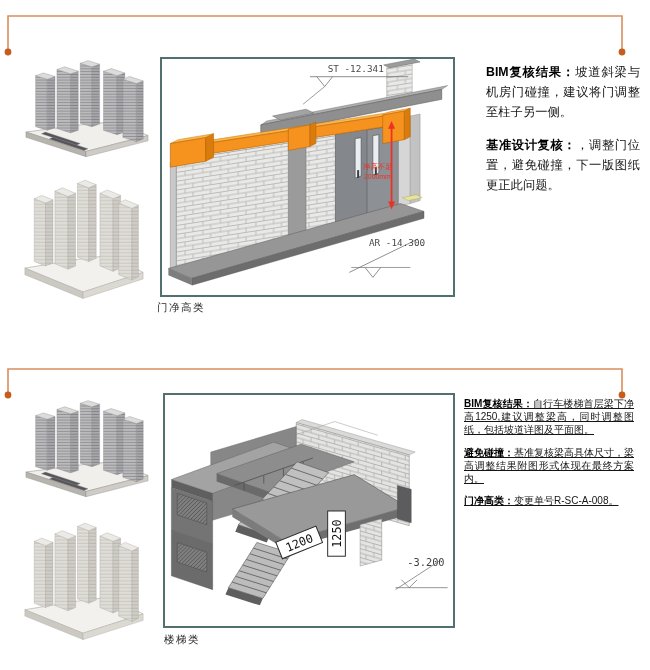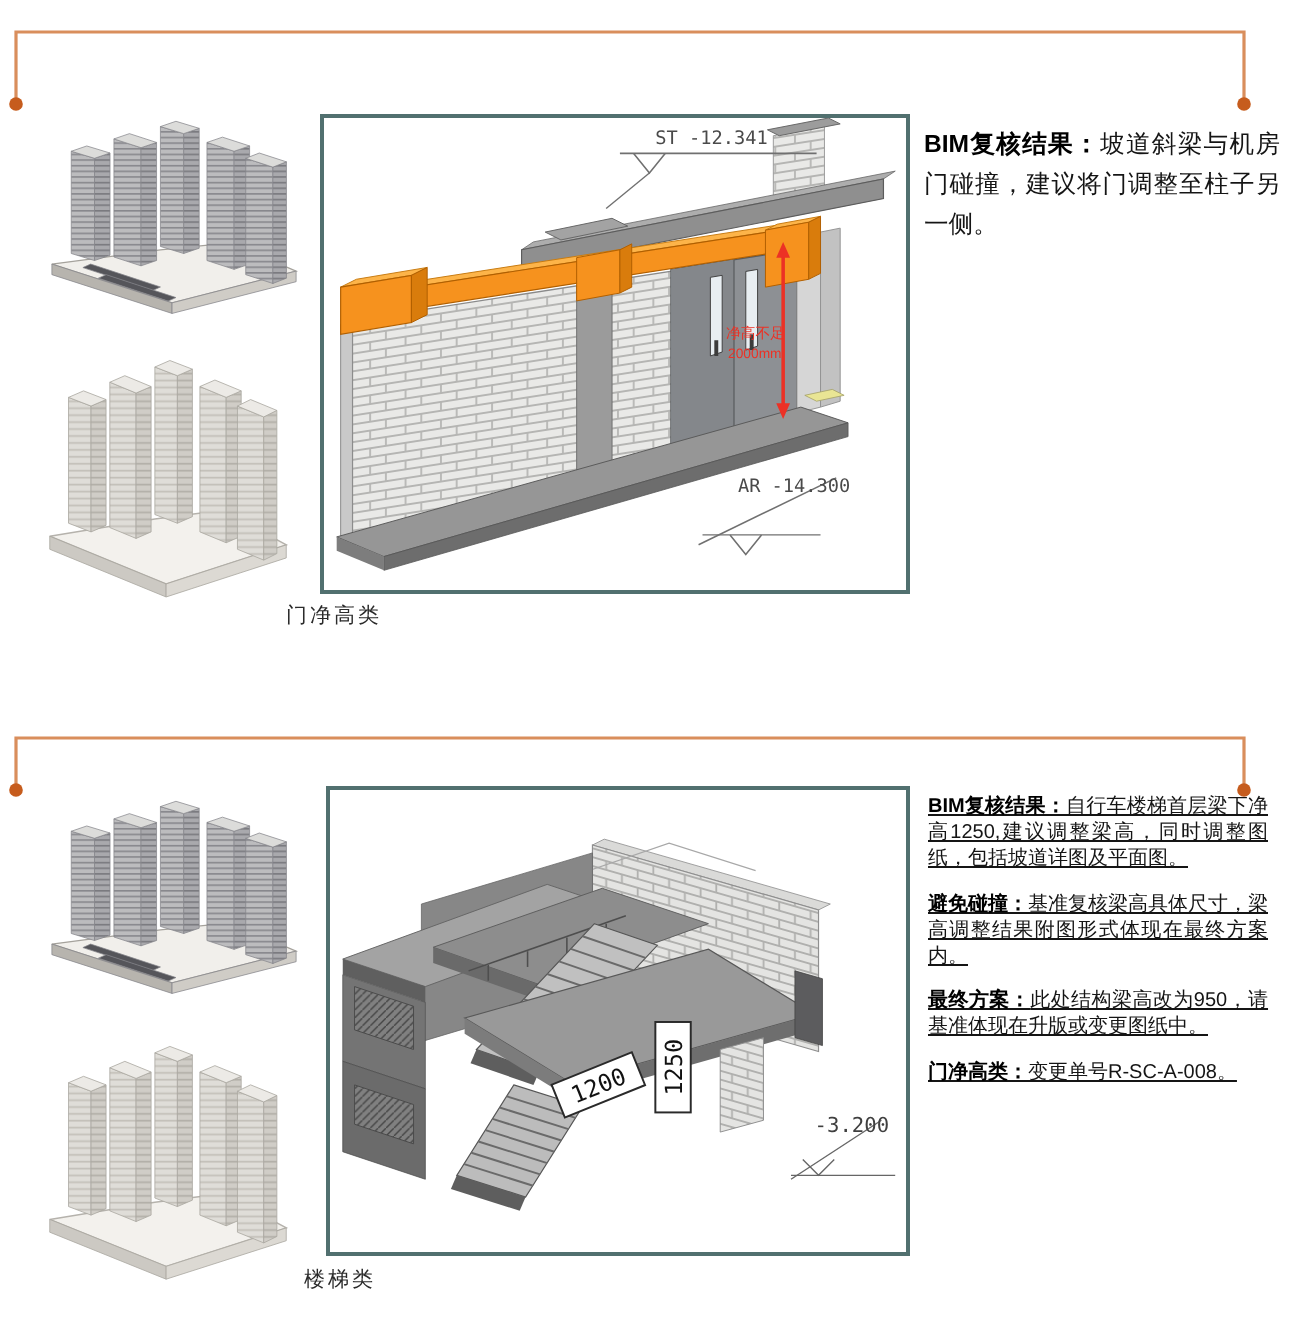--- a/index.html
+++ b/index.html
@@ -5,21 +5,21 @@
   html,body{margin:0;padding:0;background:#ffffff;}
   .page{position:relative;width:650px;height:670px;background:#ffffff;
         font-family:"Liberation Sans",sans-serif;overflow:hidden;}
   .abs{position:absolute;}
   .frame{position:absolute;border:2px solid #51706f;background:#ffffff;box-sizing:border-box;}
   .cat-label{position:absolute;font-size:10.5px;color:#2b2b2b;letter-spacing:1.5px;}
   .notes{position:absolute;color:#151515;}
   .notes p{margin:0;text-align:justify;}
   .notes b{color:#000;font-weight:700;}
   .n1{font-size:12.3px;line-height:1.62;width:178px;}
-  .n1 p{margin-bottom:13px;}
+  .n1 p{margin-bottom:13px;margin-left:24px;}
   .n2{font-size:10px;line-height:1.32;width:170px;text-decoration:underline;}
   .n2 p{margin-bottom:9px;}
   .cad{font-family:"DejaVu Sans Mono",monospace;}
   svg{display:block;}
 </style>
 </head>
 <body>
 
 <div class="page">
 
@@ -182,24 +182,25 @@
         </g>
         <text x="168" y="13" class="cad" font-size="9.5" fill="#4a4a4a">ST -12.341</text>
         <g stroke="#707070" fill="none">
           <line x1="190" y1="217" x2="260" y2="183" stroke-width="0.8"></line>
           <line x1="192" y1="212" x2="252" y2="212" stroke-width="0.7"></line>
           <polyline points="206,212 214,222 222,212" stroke-width="0.8"></polyline>
         </g>
         <text x="210" y="190" class="cad" font-size="9.5" fill="#4a4a4a">AR -14.300</text>
       </svg>
     </figure>
-    <div class="cat-label" style="left:143px;top:246px">门净高类</div>
+    <div class="cat-label" style="left:157px;top:246px">门净高类</div>
 
     <div class="notes n1" style="left:462px;top:8px">
       <p><b>BIM复核结果：</b><span>坡道斜梁与机房门碰撞，建议将门调整至柱子另一侧。</span></p>
+      <p><b>基准设计复核：</b><span>，调整门位置，避免碰撞，下一版图纸更正此问题。</span></p>
     </div>
   </section>
 
   <section class="abs" style="left:0;top:385px;width:650px;height:285px">
 
     <svg class="abs" style="left:24px;top:13px" width="126" height="104" viewBox="0 0 130 118" preserveAspectRatio="none">
         <use href="#bldgD"></use>
       </svg>
     <svg class="abs" style="left:23px;top:135px" width="122" height="126" viewBox="0 0 130 118" preserveAspectRatio="none">
         <use href="#bldgL"></use>
@@ -260,23 +261,22 @@
         </g>
 
         <g stroke="#666" fill="none">
           <line x1="234" y1="196" x2="287" y2="196" stroke-width="0.7"></line>
           <line x1="234" y1="198" x2="280" y2="168" stroke-width="0.7"></line>
           <polyline points="240,188 248,196 256,188" stroke-width="0.7"></polyline>
         </g>
         <text x="246" y="174" class="cad" font-size="10.5" fill="#3f3f3f">-3.200</text>
       </svg>
     </figure>
-    <div class="cat-label" style="left:152px;top:248px">楼梯类</div>
+    <div class="cat-label" style="left:164px;top:248px">楼梯类</div>
 
     <div class="notes n2" style="left:464px;top:12px">
       <p><b>BIM复核结果：</b><span>自行车楼梯首层梁下净高1250,建议调整梁高，同时调整图纸，包括坡道详图及平面图。</span></p>
       <p><b>避免碰撞：</b><span>基准复核梁高具体尺寸，梁高调整结果附图形式体现在最终方案内。</span></p>
-      <p><b>最终方案：</b><span>此处结构梁高改为950，请基准体现在升版或变更图纸中。</span></p>
       <p><b>门净高类：</b><span>变更单号R-SC-A-008。</span></p>
     </div>
   </section>
 
 </div>
 
 </body></html>

